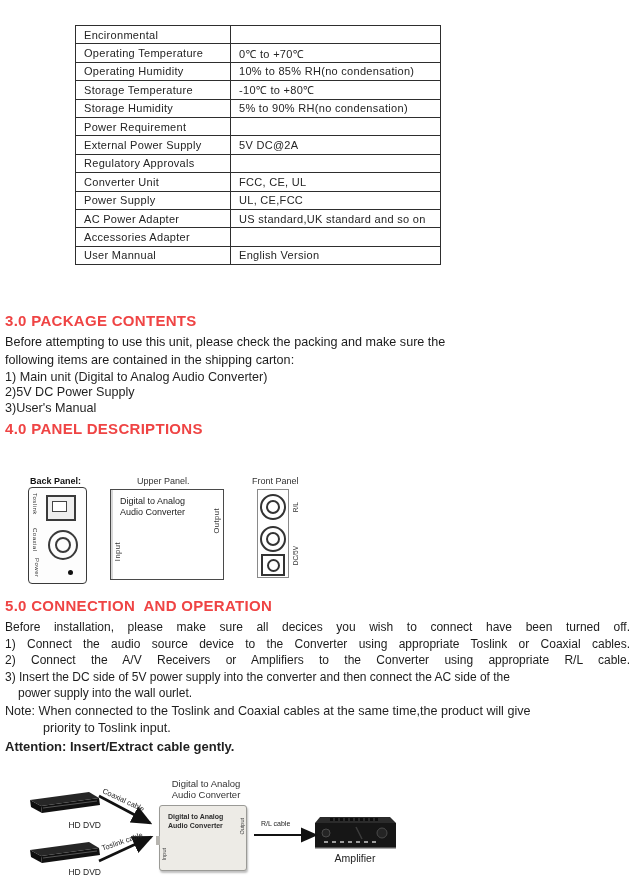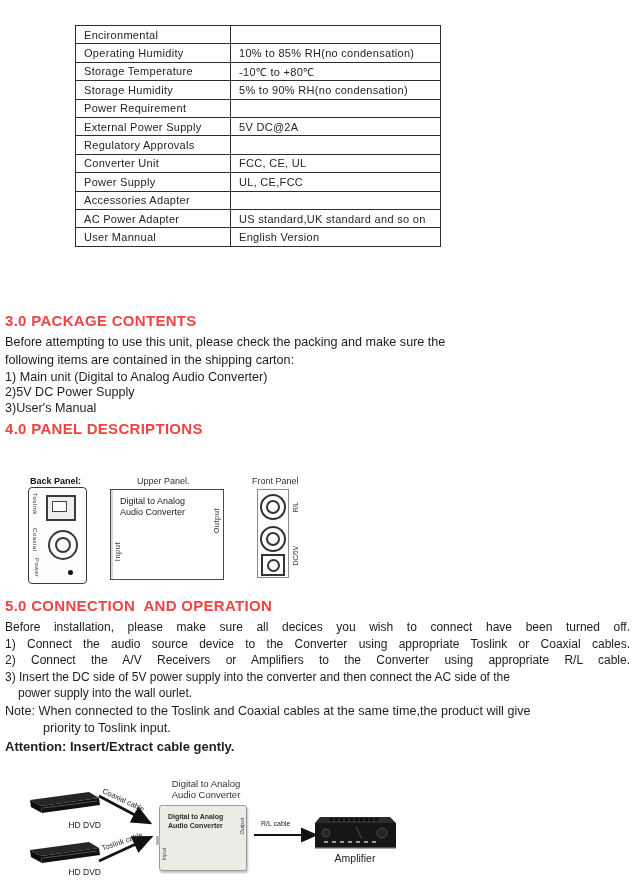--- a/index.html
+++ b/index.html
@@ -83,20 +83,24 @@
 
 <div class="page">
 
   <table class="spec-table">
     <tbody>
         <tr>
           <td class="c1">Encironmental</td>
           <td class="c2"></td>
         </tr>
         <tr>
+          <td class="c1">Operating Temperature</td>
+          <td class="c2">0℃ to +70℃</td>
+        </tr>
+        <tr>
           <td class="c1">Operating Humidity</td>
           <td class="c2">10% to 85% RH(no condensation)</td>
         </tr>
         <tr>
           <td class="c1">Storage Temperature</td>
           <td class="c2">-10℃ to +80℃</td>
         </tr>
         <tr>
           <td class="c1">Storage Humidity</td>
           <td class="c2">5% to 90% RH(no condensation)</td>
@@ -115,26 +119,26 @@
         </tr>
         <tr>
           <td class="c1">Converter Unit</td>
           <td class="c2">FCC, CE, UL</td>
         </tr>
         <tr>
           <td class="c1">Power Supply</td>
           <td class="c2">UL, CE,FCC</td>
         </tr>
         <tr>
-          <td class="c1">Accessories Adapter</td>
-          <td class="c2"></td>
-        </tr>
-        <tr>
           <td class="c1">AC Power Adapter</td>
           <td class="c2">US standard,UK standard and so on</td>
+        </tr>
+        <tr>
+          <td class="c1">Accessories Adapter</td>
+          <td class="c2"></td>
         </tr>
         <tr>
           <td class="c1">User Mannual</td>
           <td class="c2">English Version</td>
         </tr>
       </tbody>
   </table>
 
 
   <div class="abs h2" style="top:312px">3.0 PACKAGE CONTENTS</div>

